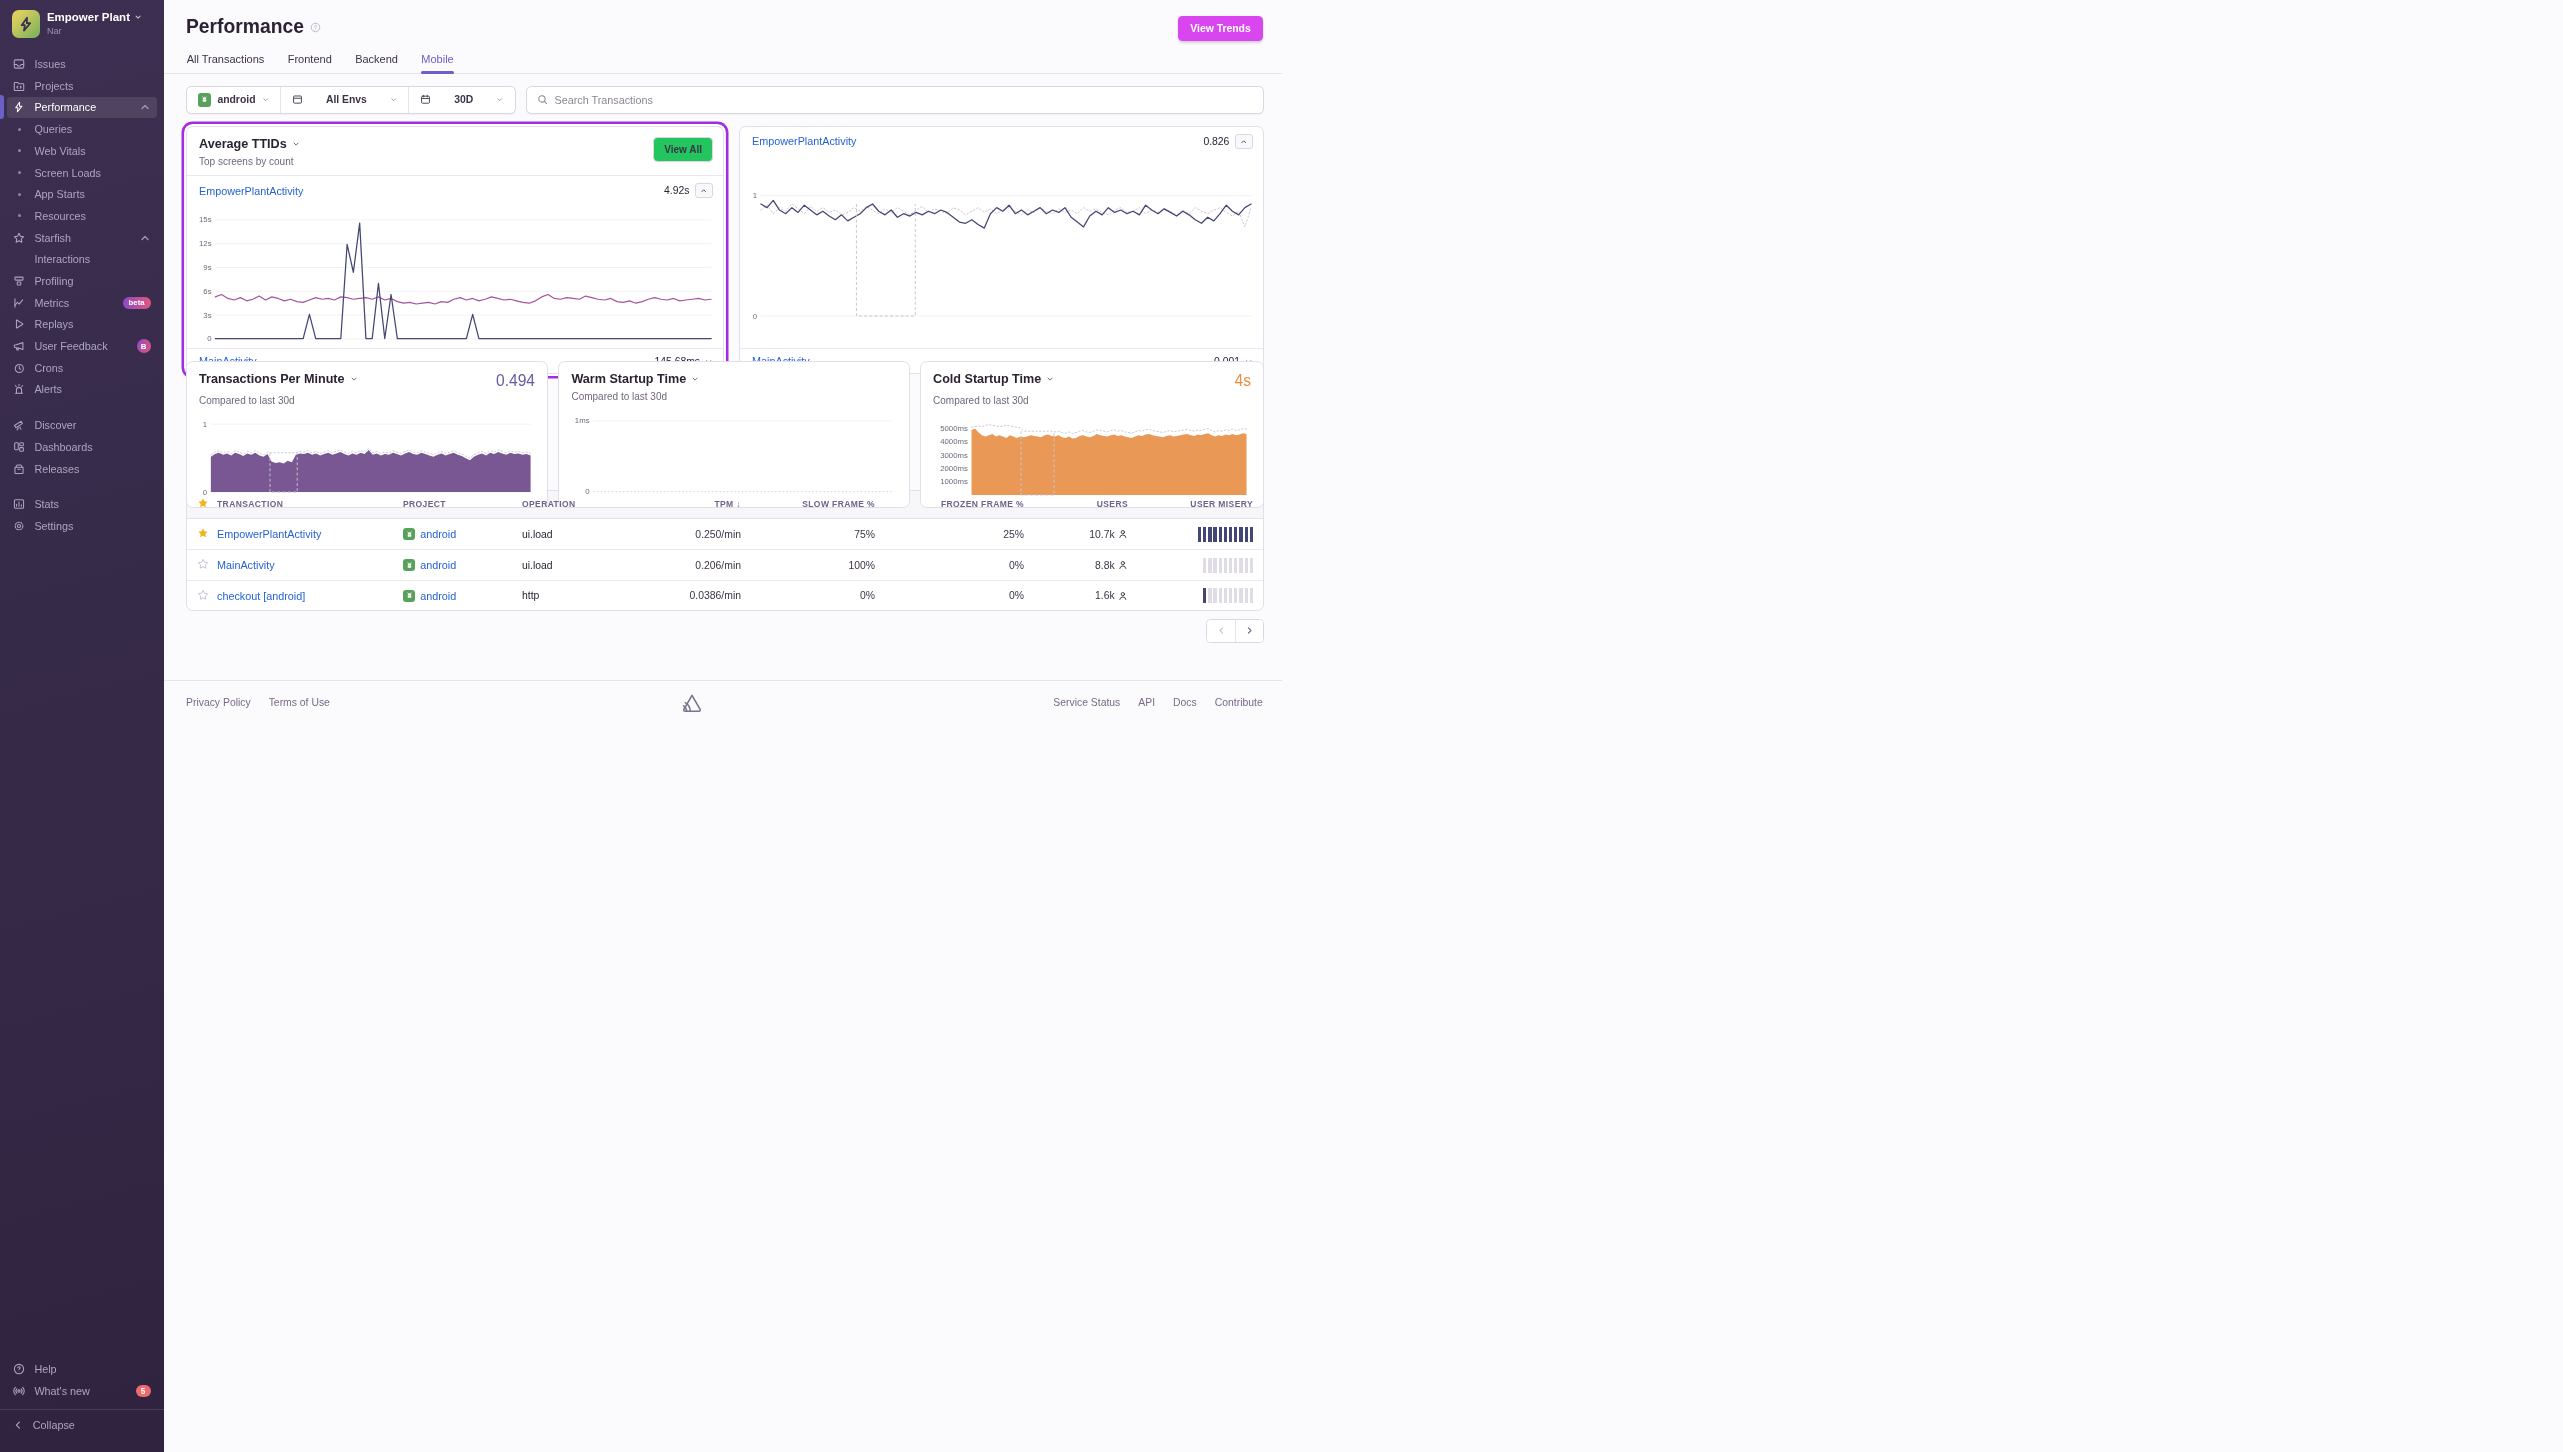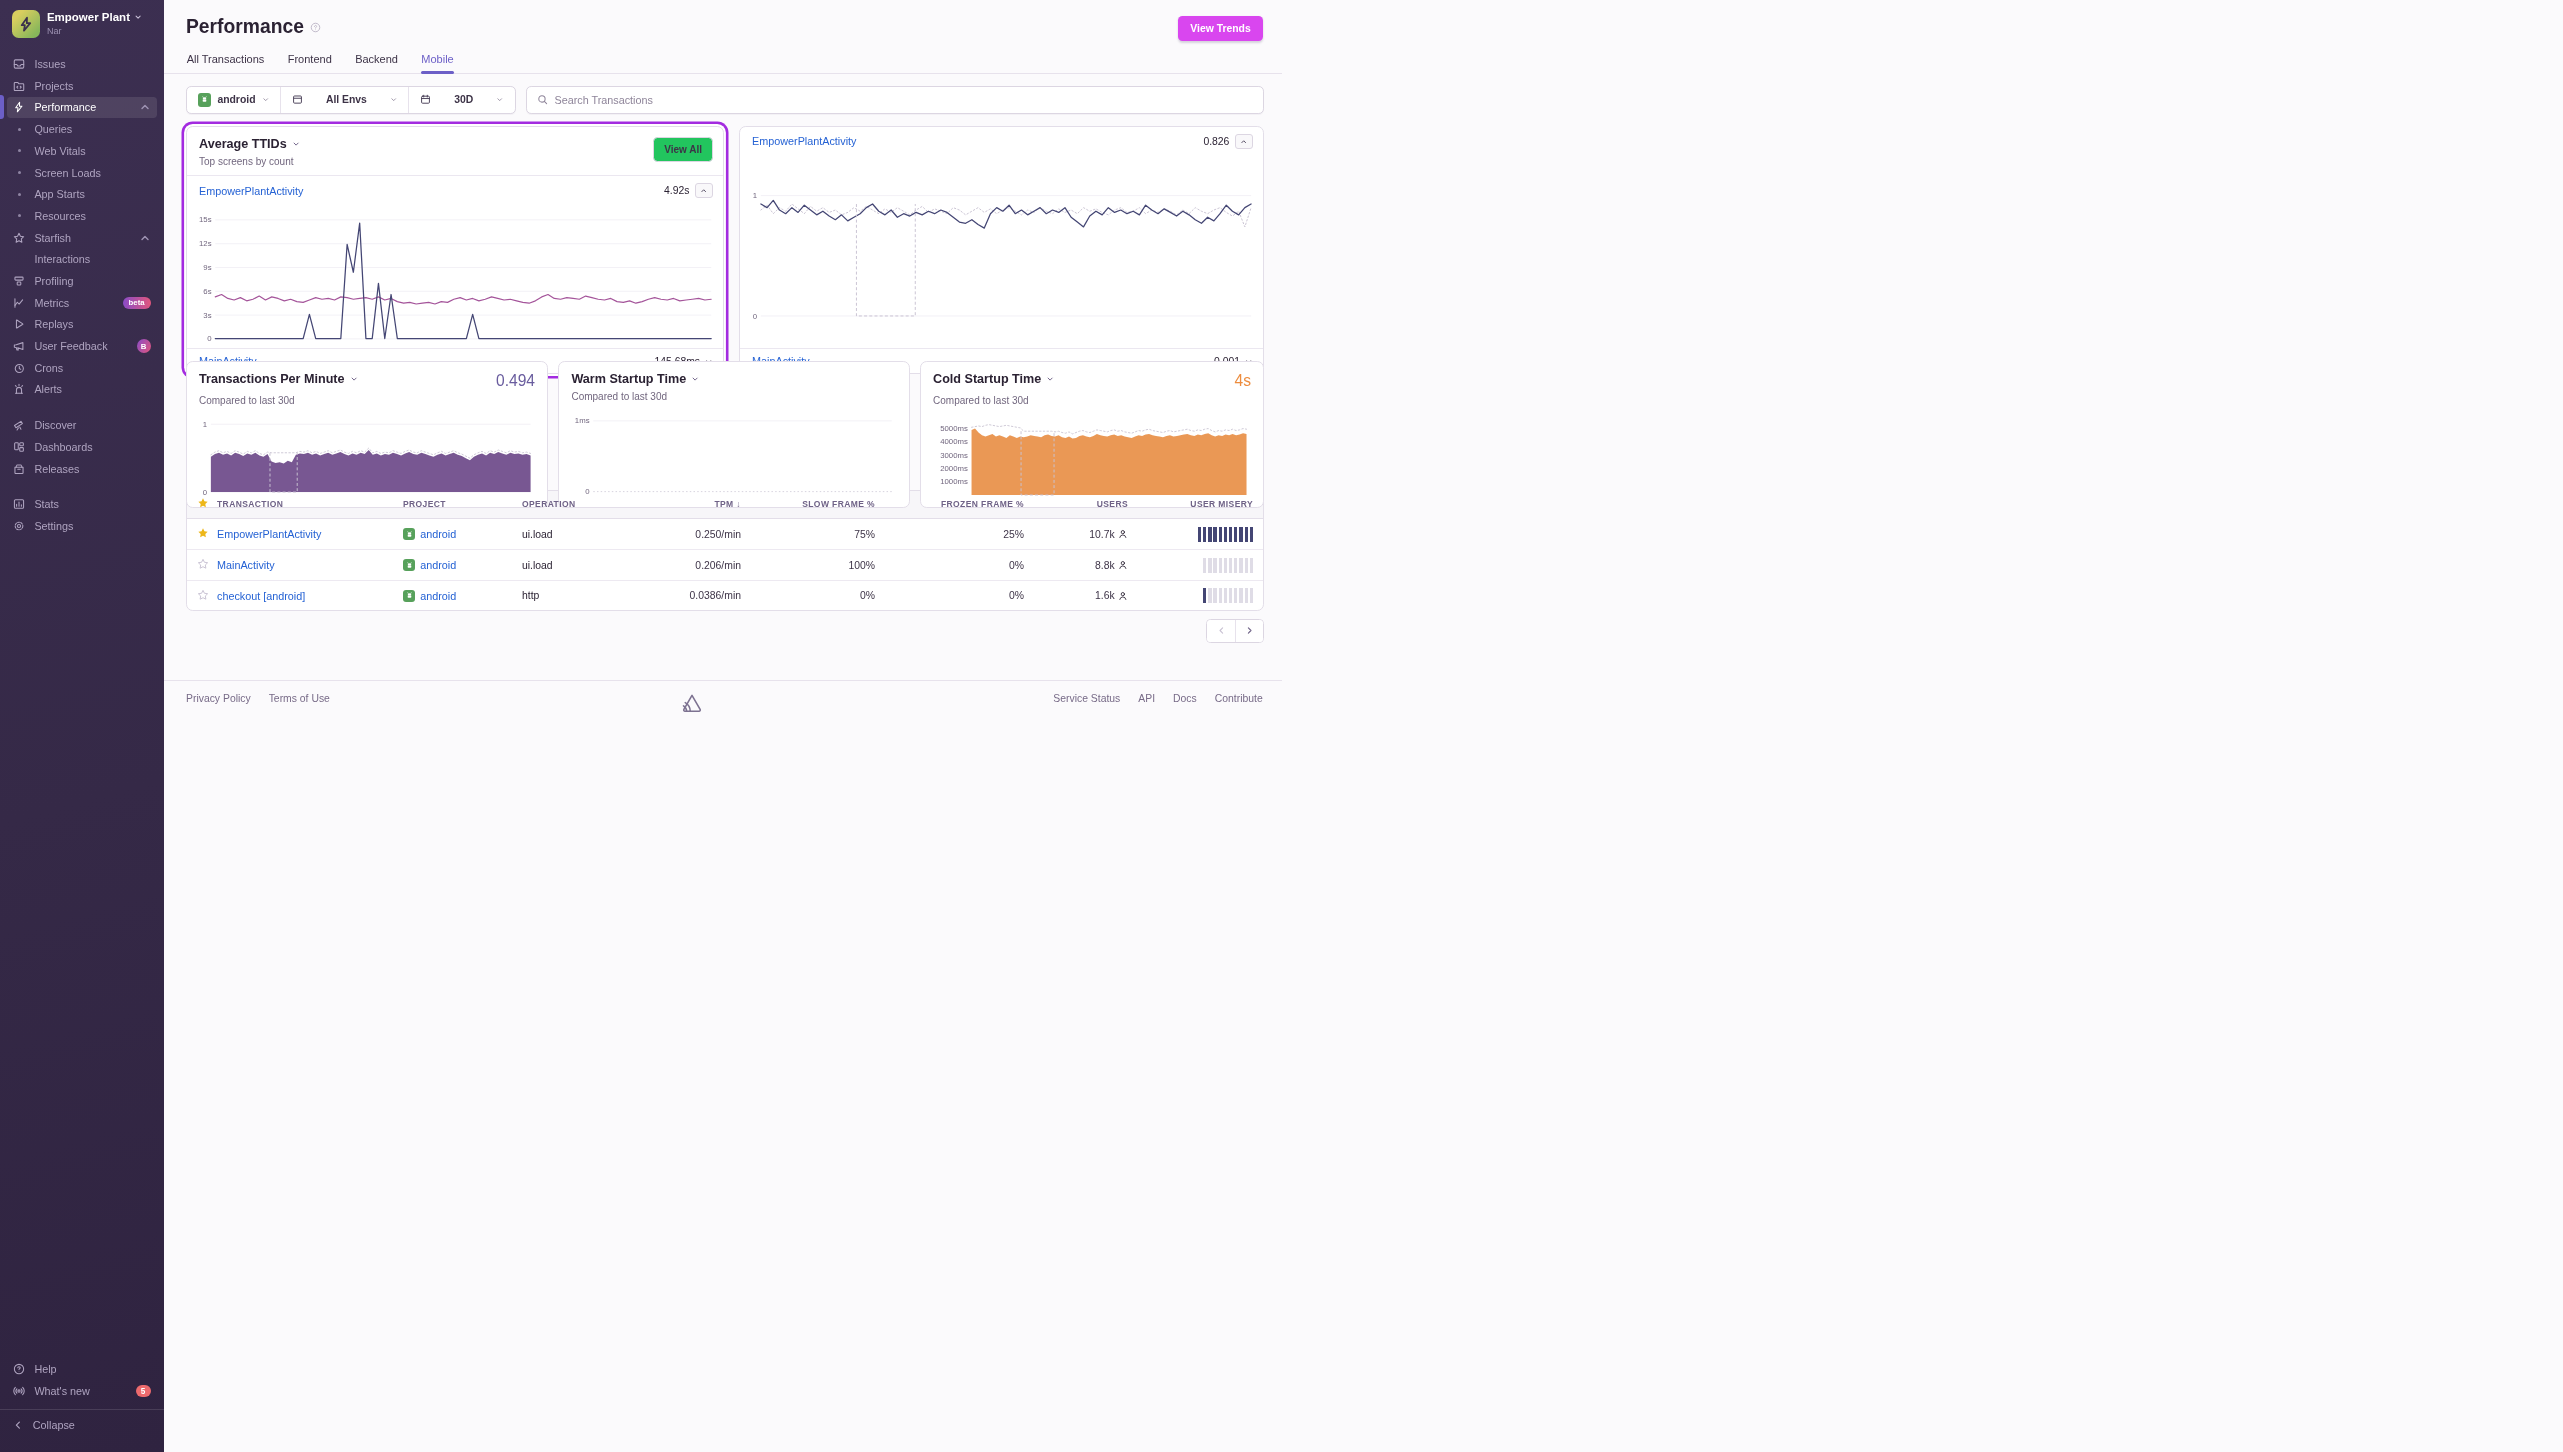--- a/index.html
+++ b/index.html
@@ -128,21 +128,21 @@
 
   .pager { display:flex; justify-content:flex-end; margin:7.4px 0 6px; }
   .pager-grp { display:flex; border:0.7px solid #DCD6E2; border-radius:4.5px; overflow:hidden; background:#fff; }
   .pager-btn { width:28px; height:22px; background:#fff; border:none; display:flex; align-items:center;
     justify-content:center; cursor:pointer; color:#6F6287; }
   .pager-btn + .pager-btn { border-left:0.7px solid #E7E2EC; }
   .pager-btn.disabled { color:#C9C2D3; }
   .pager-btn .icn { width:9px; height:9px; }
 
   
-  .foot { margin-top:auto; border-top:0.7px solid #E7E2EC; display:flex; align-items:flex-start;
+  .foot { margin-top:auto; border-top:0.7px solid #E7E2EC; display:flex; align-items:center;
     padding:12px 19.3px 13.4px 22px; font-size:10.4px; color:#776A87; }
   .foot a { color:#776A87; text-decoration:none; cursor:pointer; }
   .foot .grp { display:flex; gap:18px; }
   .foot .mid { flex:1; display:flex; justify-content:center; }
   .foot .mid svg { width:22px; height:19.3px; color:#7D7291; }
 
   .icn svg { width:100%; height:100%; display:block; }
   .icn { display:inline-flex; }
 </style>
 </head>

